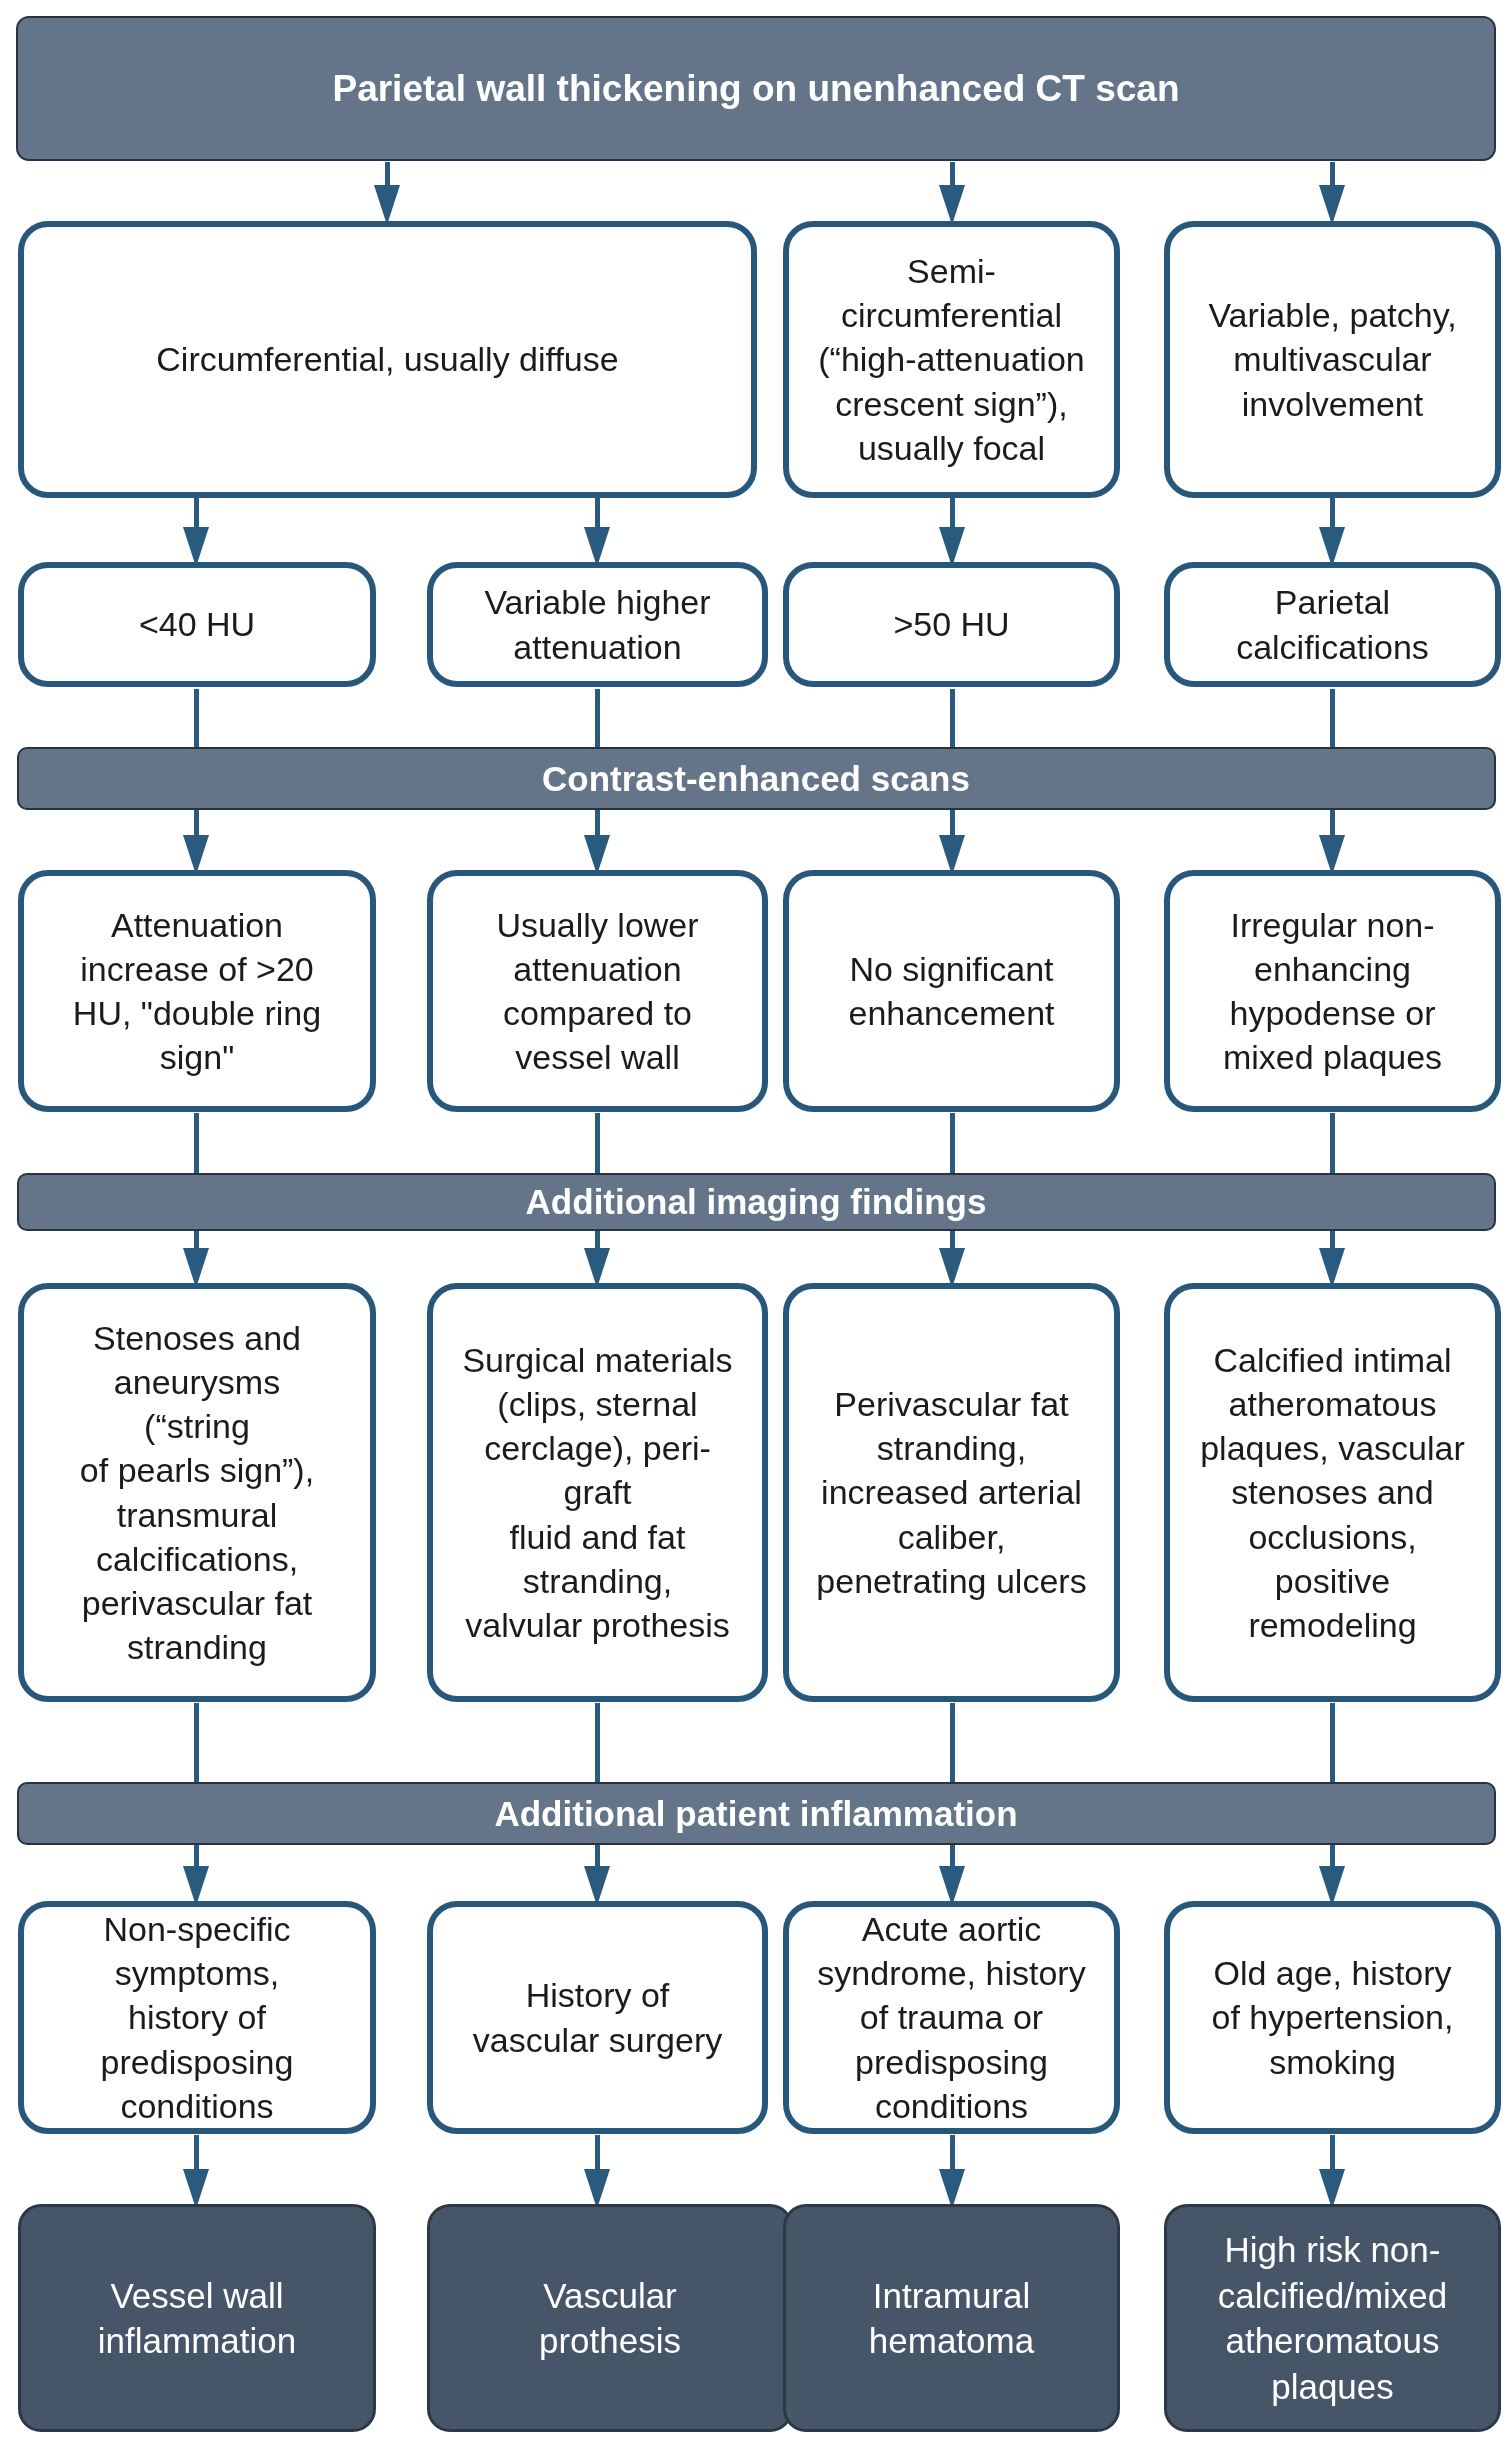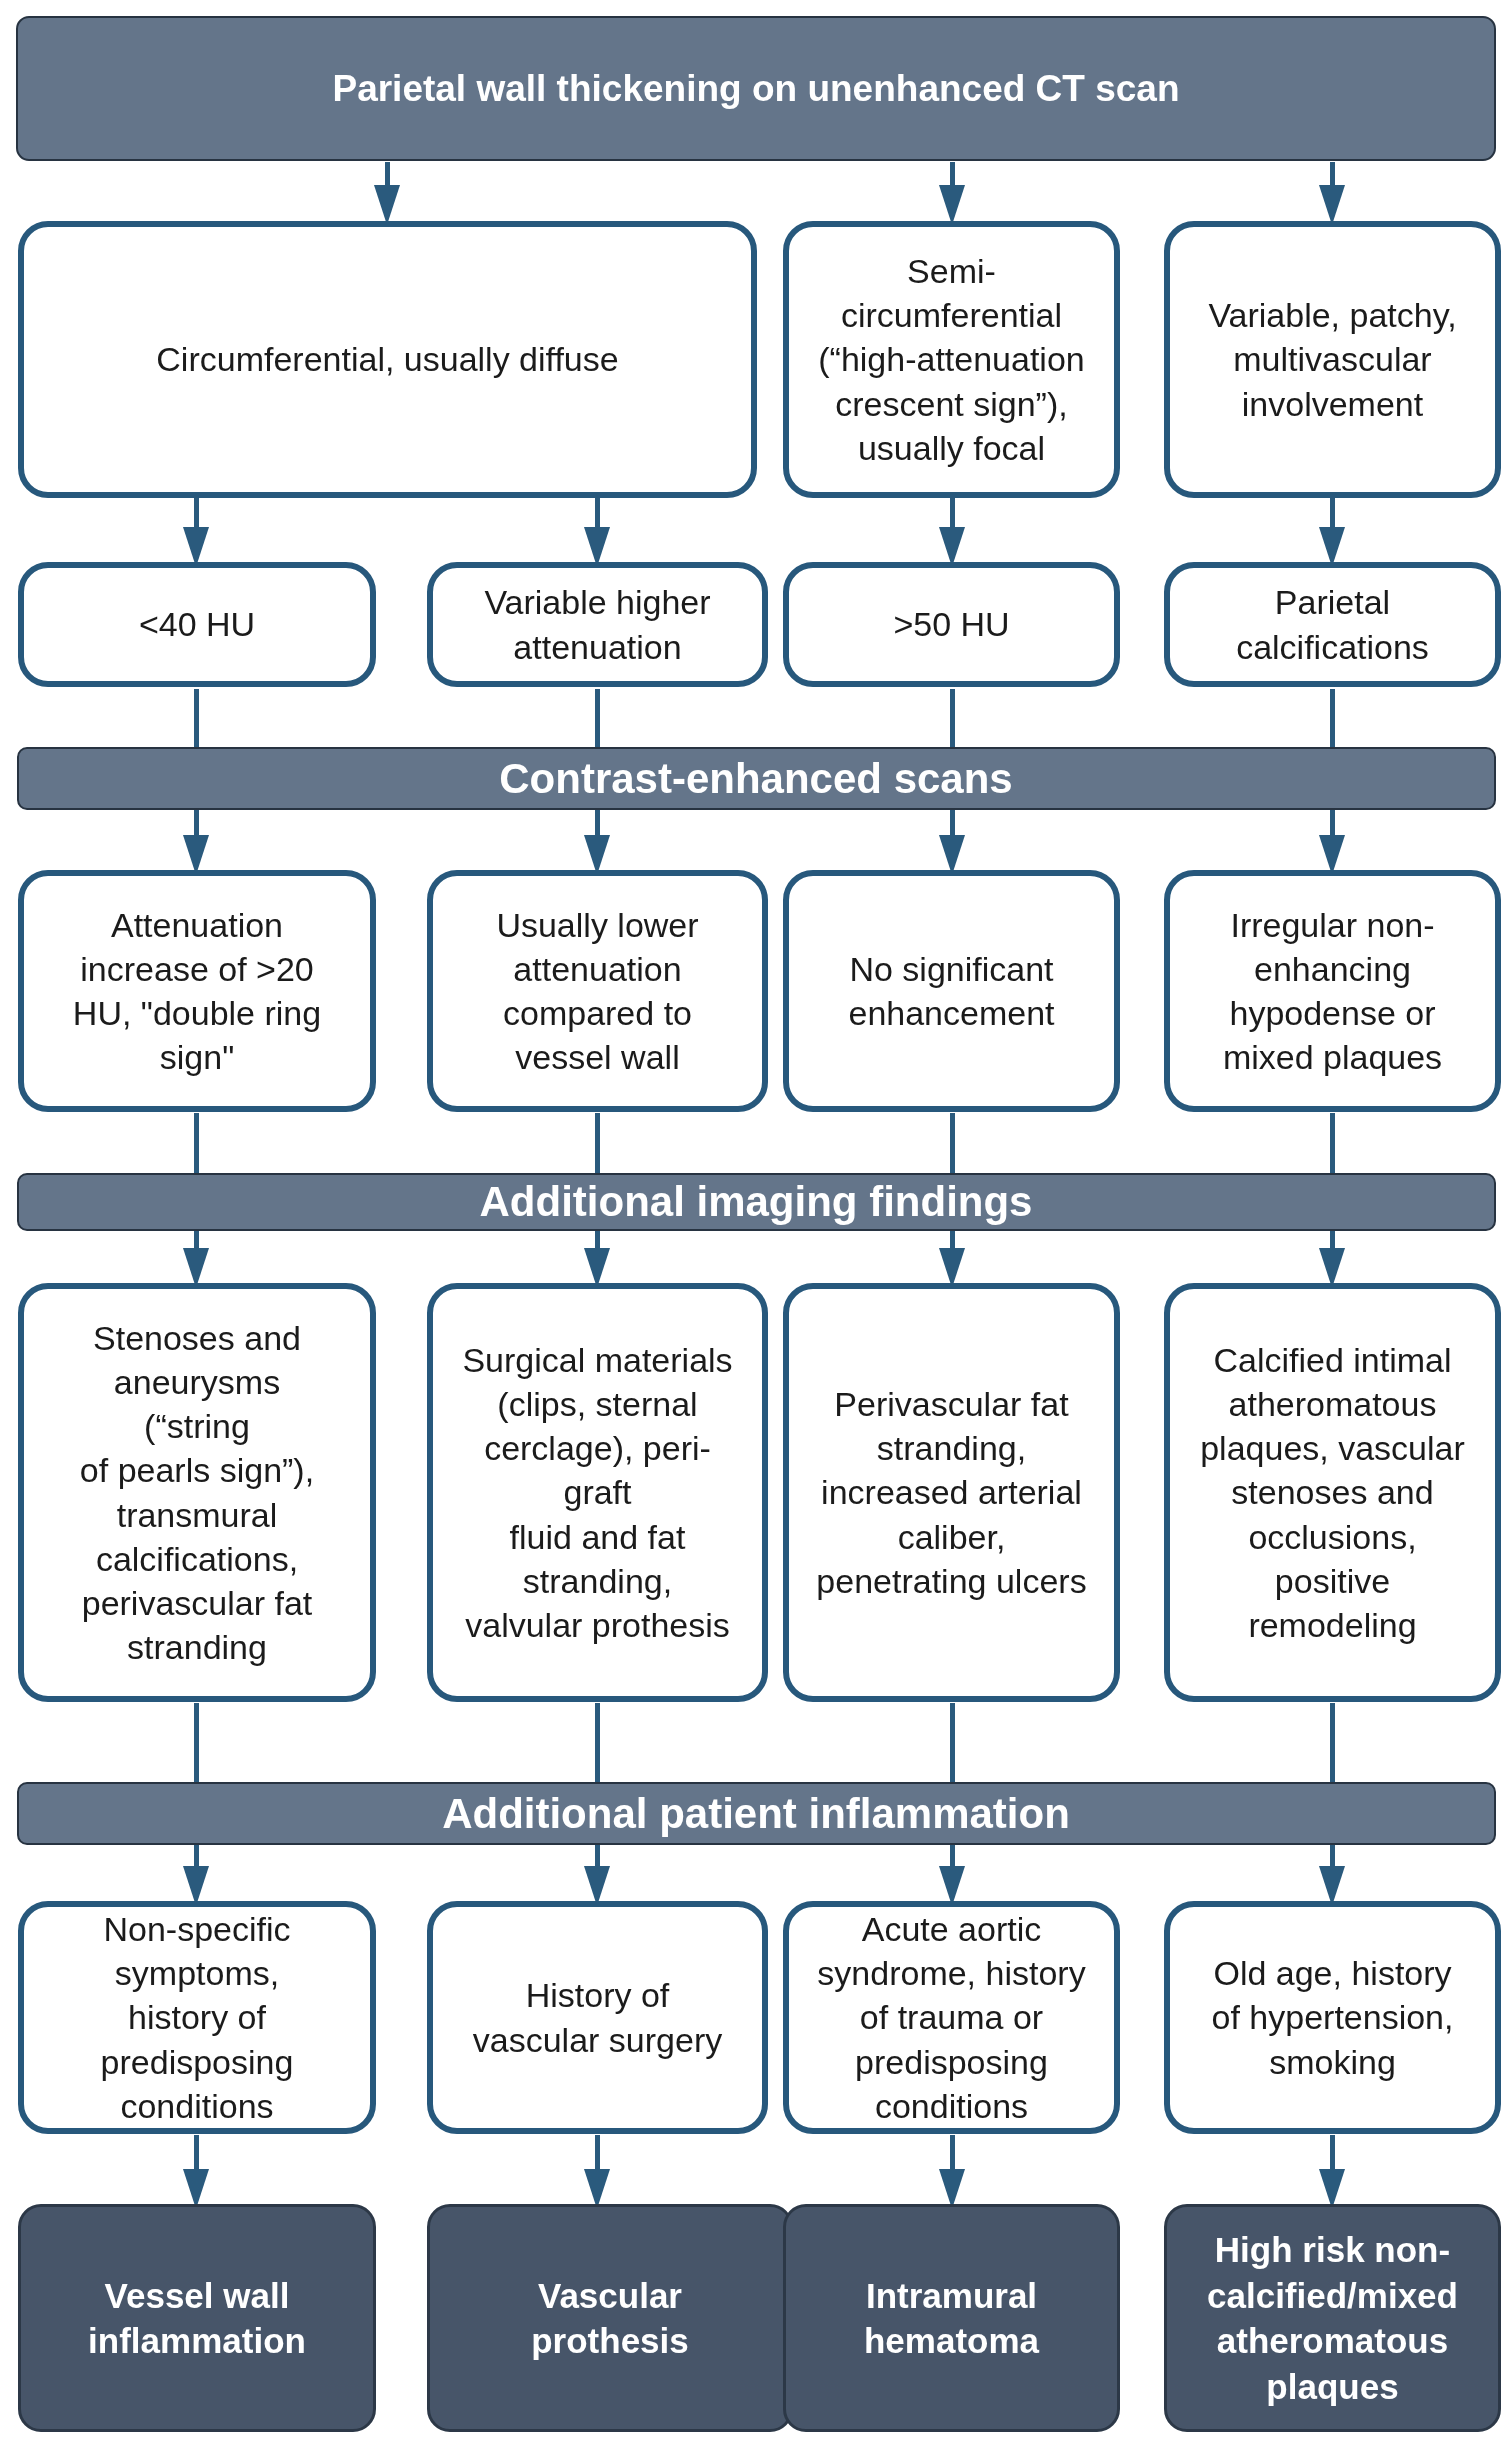--- a/index.html
+++ b/index.html
@@ -20,30 +20,30 @@
   }
   
   .bar{
     position:absolute;box-sizing:border-box;z-index:2;
     background:var(--bar-fill,#64758a);
     border:2.5px solid var(--bar-border,#273341);
     display:flex;align-items:center;justify-content:center;
     color:var(--bar-text,#ffffff);font-weight:bold;text-align:center;
   }
   .title-bar{border-radius:13px;font-size:37px;}
-  .section-bar{border-radius:10px;font-size:42px;}
+  .section-bar{border-radius:10px;font-size:35px;}
   
   .outcome{
     position:absolute;box-sizing:border-box;z-index:2;
     background:var(--outcome-fill,#475569);
     border:3px solid var(--outcome-border,#2c3847);
     border-radius:23px;
     display:flex;align-items:center;justify-content:center;
     text-align:center;white-space:pre-line;
-    color:#ffffff;font-weight:bold;font-size:35px;line-height:1.3;
+    color:#ffffff;font-weight:normal;font-size:35px;line-height:1.3;
     padding:5px 7px;
   }
   
   .arrow{position:absolute;z-index:1;}
   .arrow .stem{position:absolute;width:5px;background:var(--arrow,#2a5a7d);}
   .arrow .head{
     position:absolute;width:0;height:0;
     border-left:13.5px solid transparent;
     border-right:13.5px solid transparent;
     border-top:40px solid var(--arrow,#2a5a7d);

